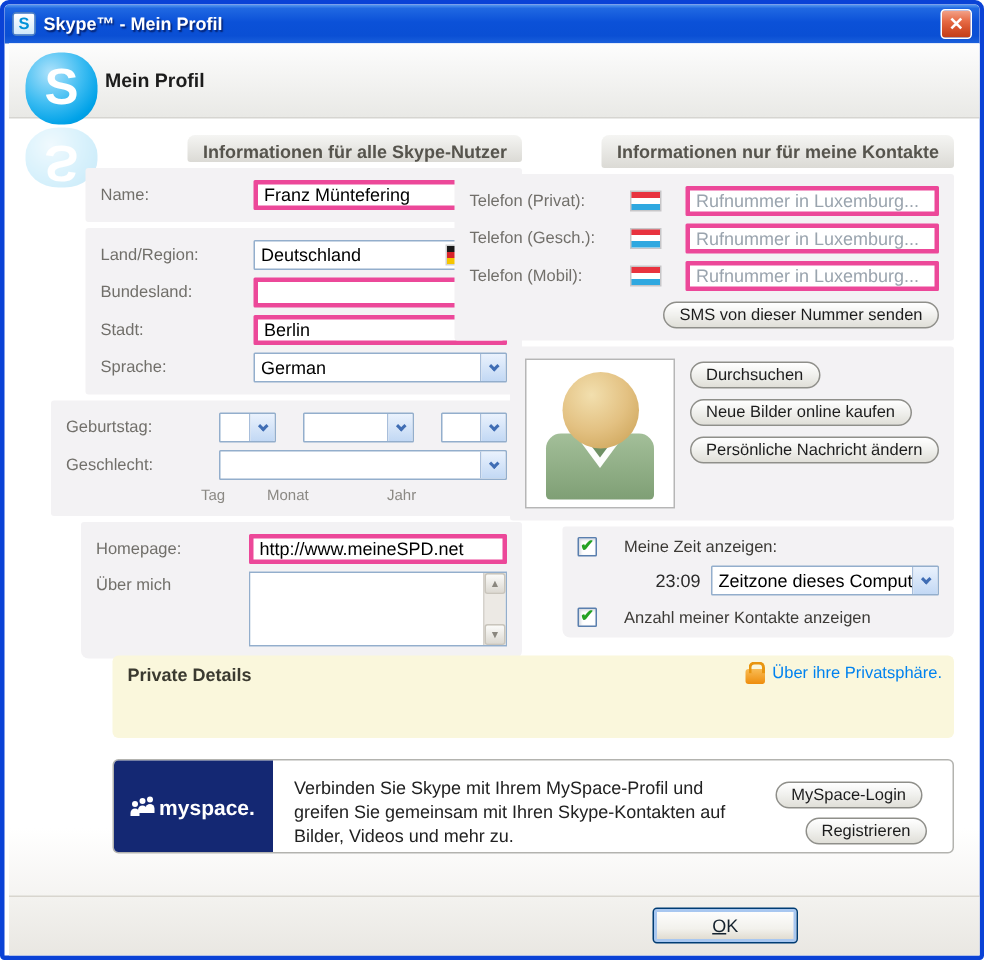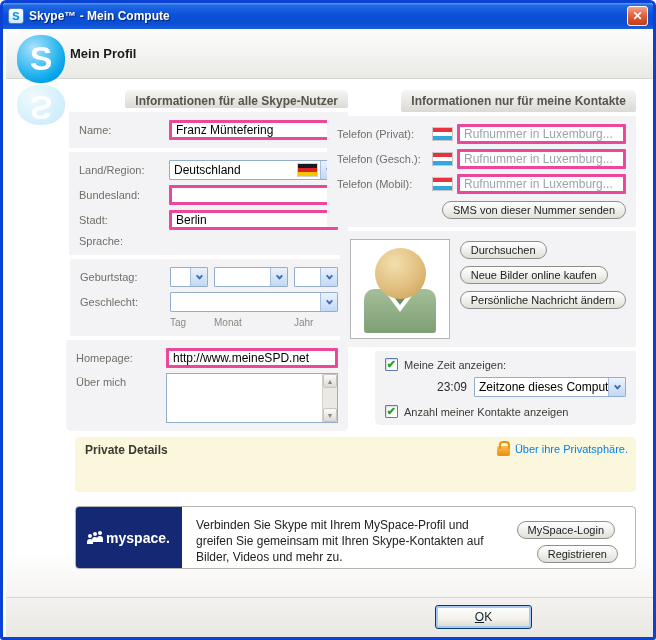--- a/index.html
+++ b/index.html
@@ -49,21 +49,21 @@
   .panel { position:absolute; display:flex; flex-direction:column; gap:4px;align-items:flex-end; }
   .panel-left  { left:72px;  top:61px; width:270px; height:337px; }
   .panel-right { left:349px; top:61px; width:281px; height:337px; }
   .panel-header {
     height:22px; border-radius:5px 5px 2px 2px; padding:4px 10px 0;
     background:linear-gradient(180deg,#f5f5f3,#dbdad5);
     font-size:12px; font-weight:bold; color:#56544d;
   }
   .group { background:#f3f2f4; border-radius:2px; padding:8px 10px; }
   .group:last-child { border-radius:2px 2px 5px 5px; }
-  .row { display:flex; align-items:center; margin-bottom:5px; }
+  .row { display:flex; align-items:center; margin-bottom:5px;gap:12px; }
   .row:last-child { margin-bottom:0; }
   .row.align-top { align-items:flex-start; }
   .lbl { width:90px; flex:none; font-size:11px; color:#716f6a; }
   .lbl-phone { width:96px; flex:none; font-size:11px; color:#716f6a; }
   .txt {
     flex:1; height:20px; border:3px solid #ec4899; background:#fff; border-radius:1px;
     font-family:"Liberation Sans",sans-serif; font-size:12px; color:#000; padding:0 4px; min-width:0;
   }
   .txt::placeholder { color:#9aa4ae; }
   
@@ -154,21 +154,21 @@
 </style>
 </head>
 <body>
 
 <div class="window">
 
   <div class="titlebar">
     <span class="app-icon">
         <span>S</span>
       </span>
-    <span class="title-text">Skype™ - Mein Compute</span>
+    <span class="title-text">Skype™ - Mein Profil</span>
     <button class="close-btn"><span>✕</span></button>
   </div>
 
   <div class="window-body">
 
     <div class="page-header">
       <div class="skype-logo"><span>S</span></div>
       <div class="page-title">Mein Profil</div>
     </div>
     <div class="skype-logo-reflection"><span>S</span></div>
@@ -197,20 +197,26 @@
         <div class="row">
           <span class="lbl">Bundesland:</span>
           <input class="txt" value="" style="">
         </div>
         <div class="row">
           <span class="lbl">Stadt:</span>
           <input class="txt" value="Berlin" style="">
         </div>
         <div class="row">
           <span class="lbl">Sprache:</span>
+          <div class="combo">
+            <span class="combo-text">German</span>
+            <span class="combo-btn">
+                <i class="chev"></i>
+              </span>
+          </div>
         </div>
       </div>
 
       <div class="group">
         <div class="row">
           <span class="lbl">Geburtstag:</span>
           <div class="combo small" style="width:38px;">
             <span class="combo-text"></span>
             <span class="combo-btn">
                 <i class="chev"></i>

